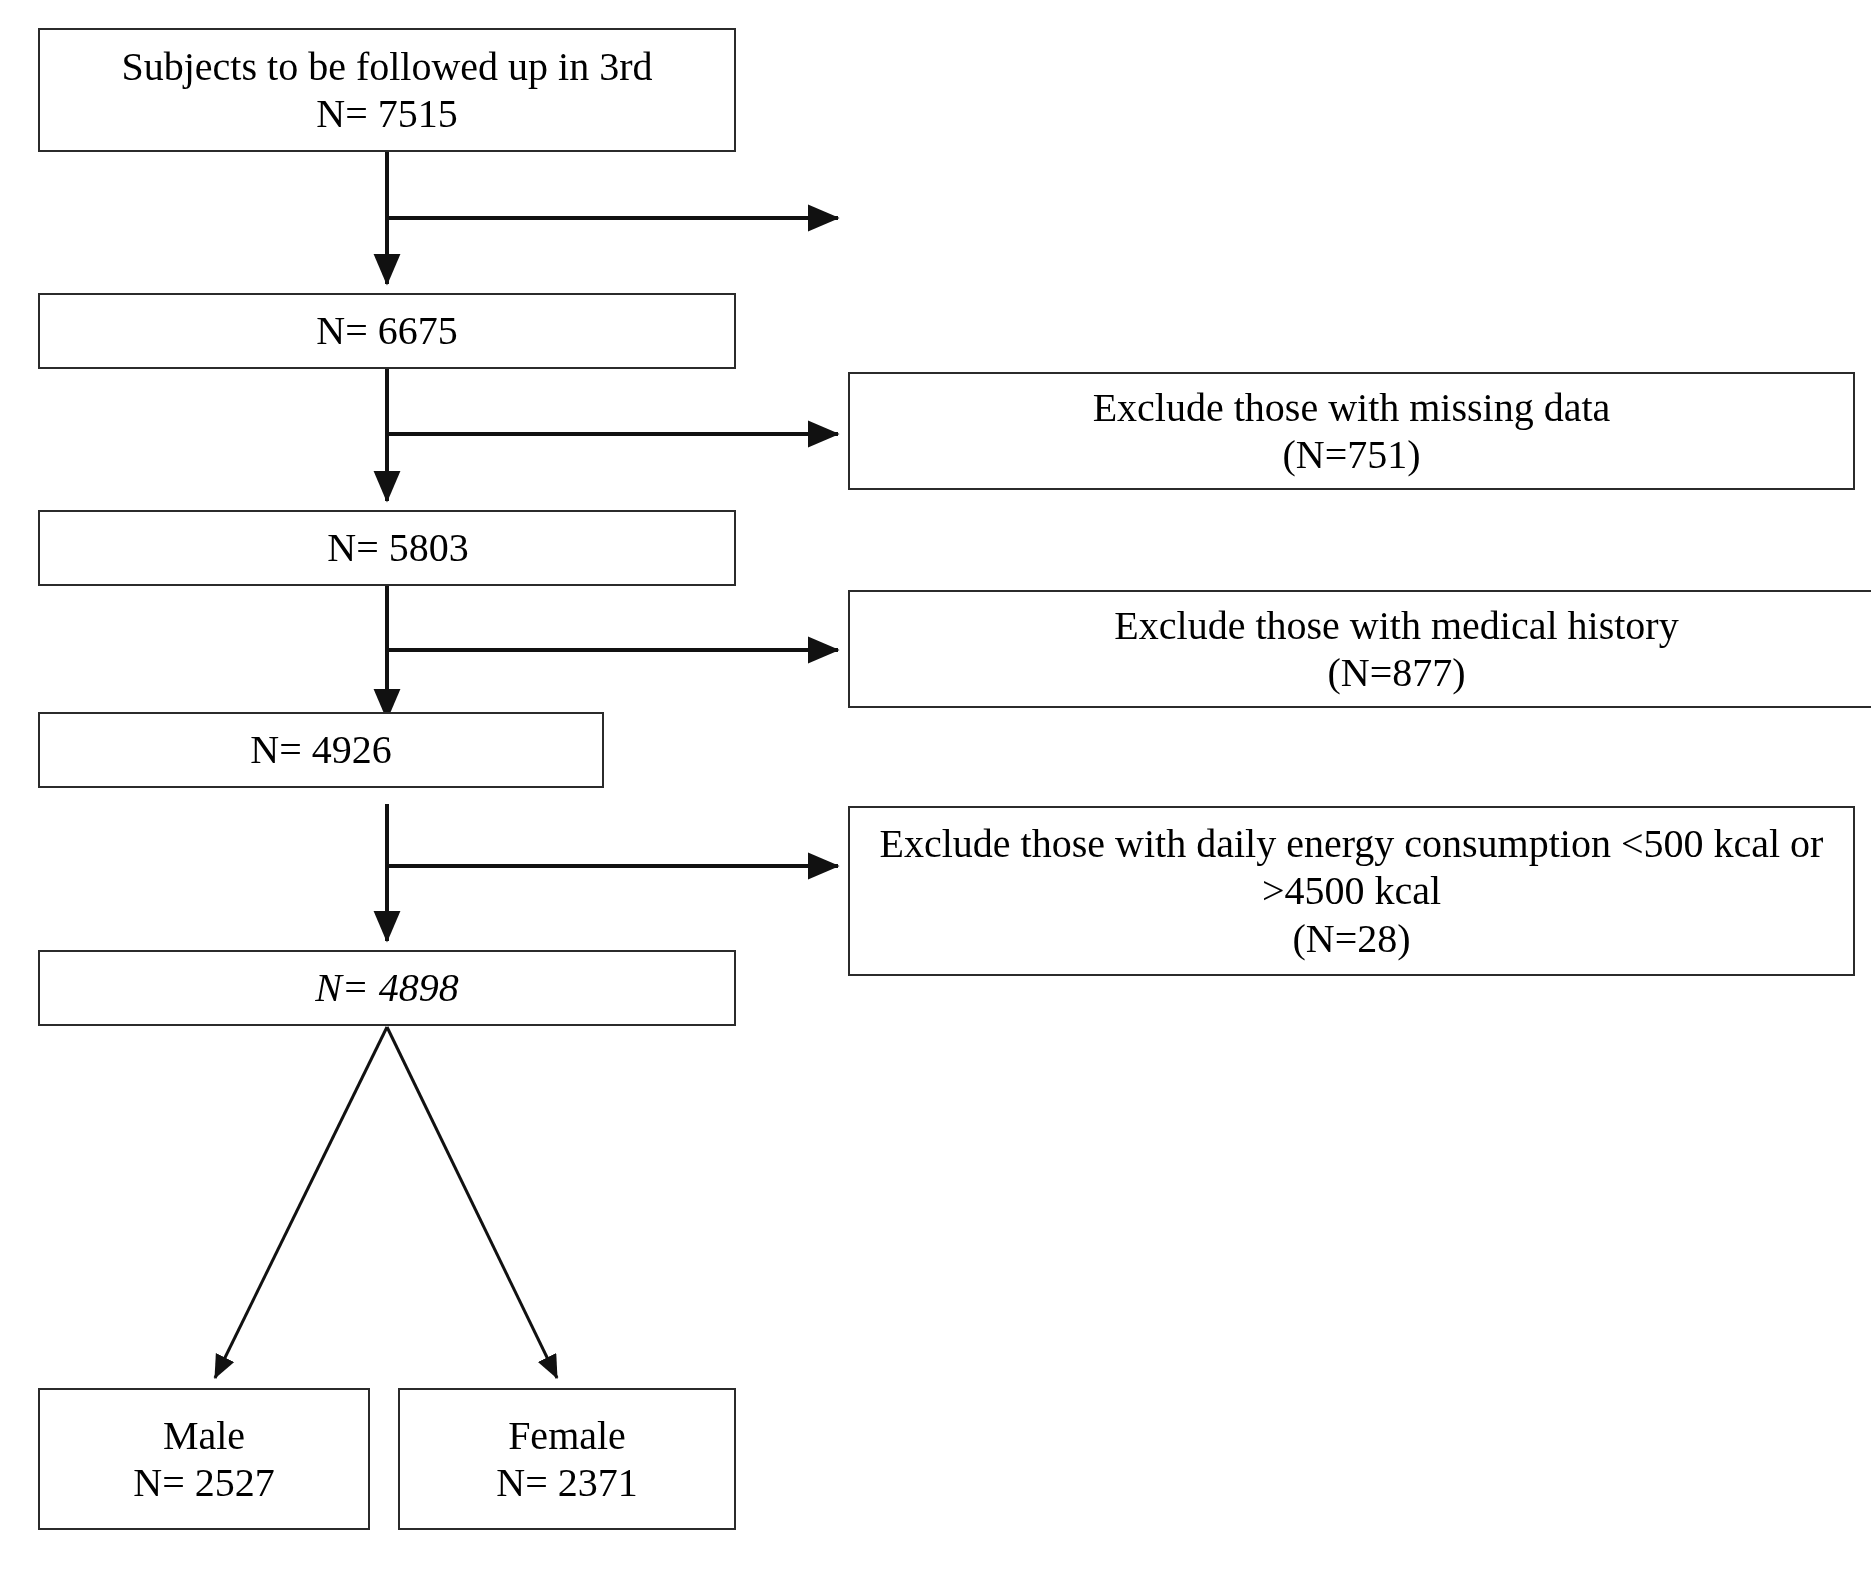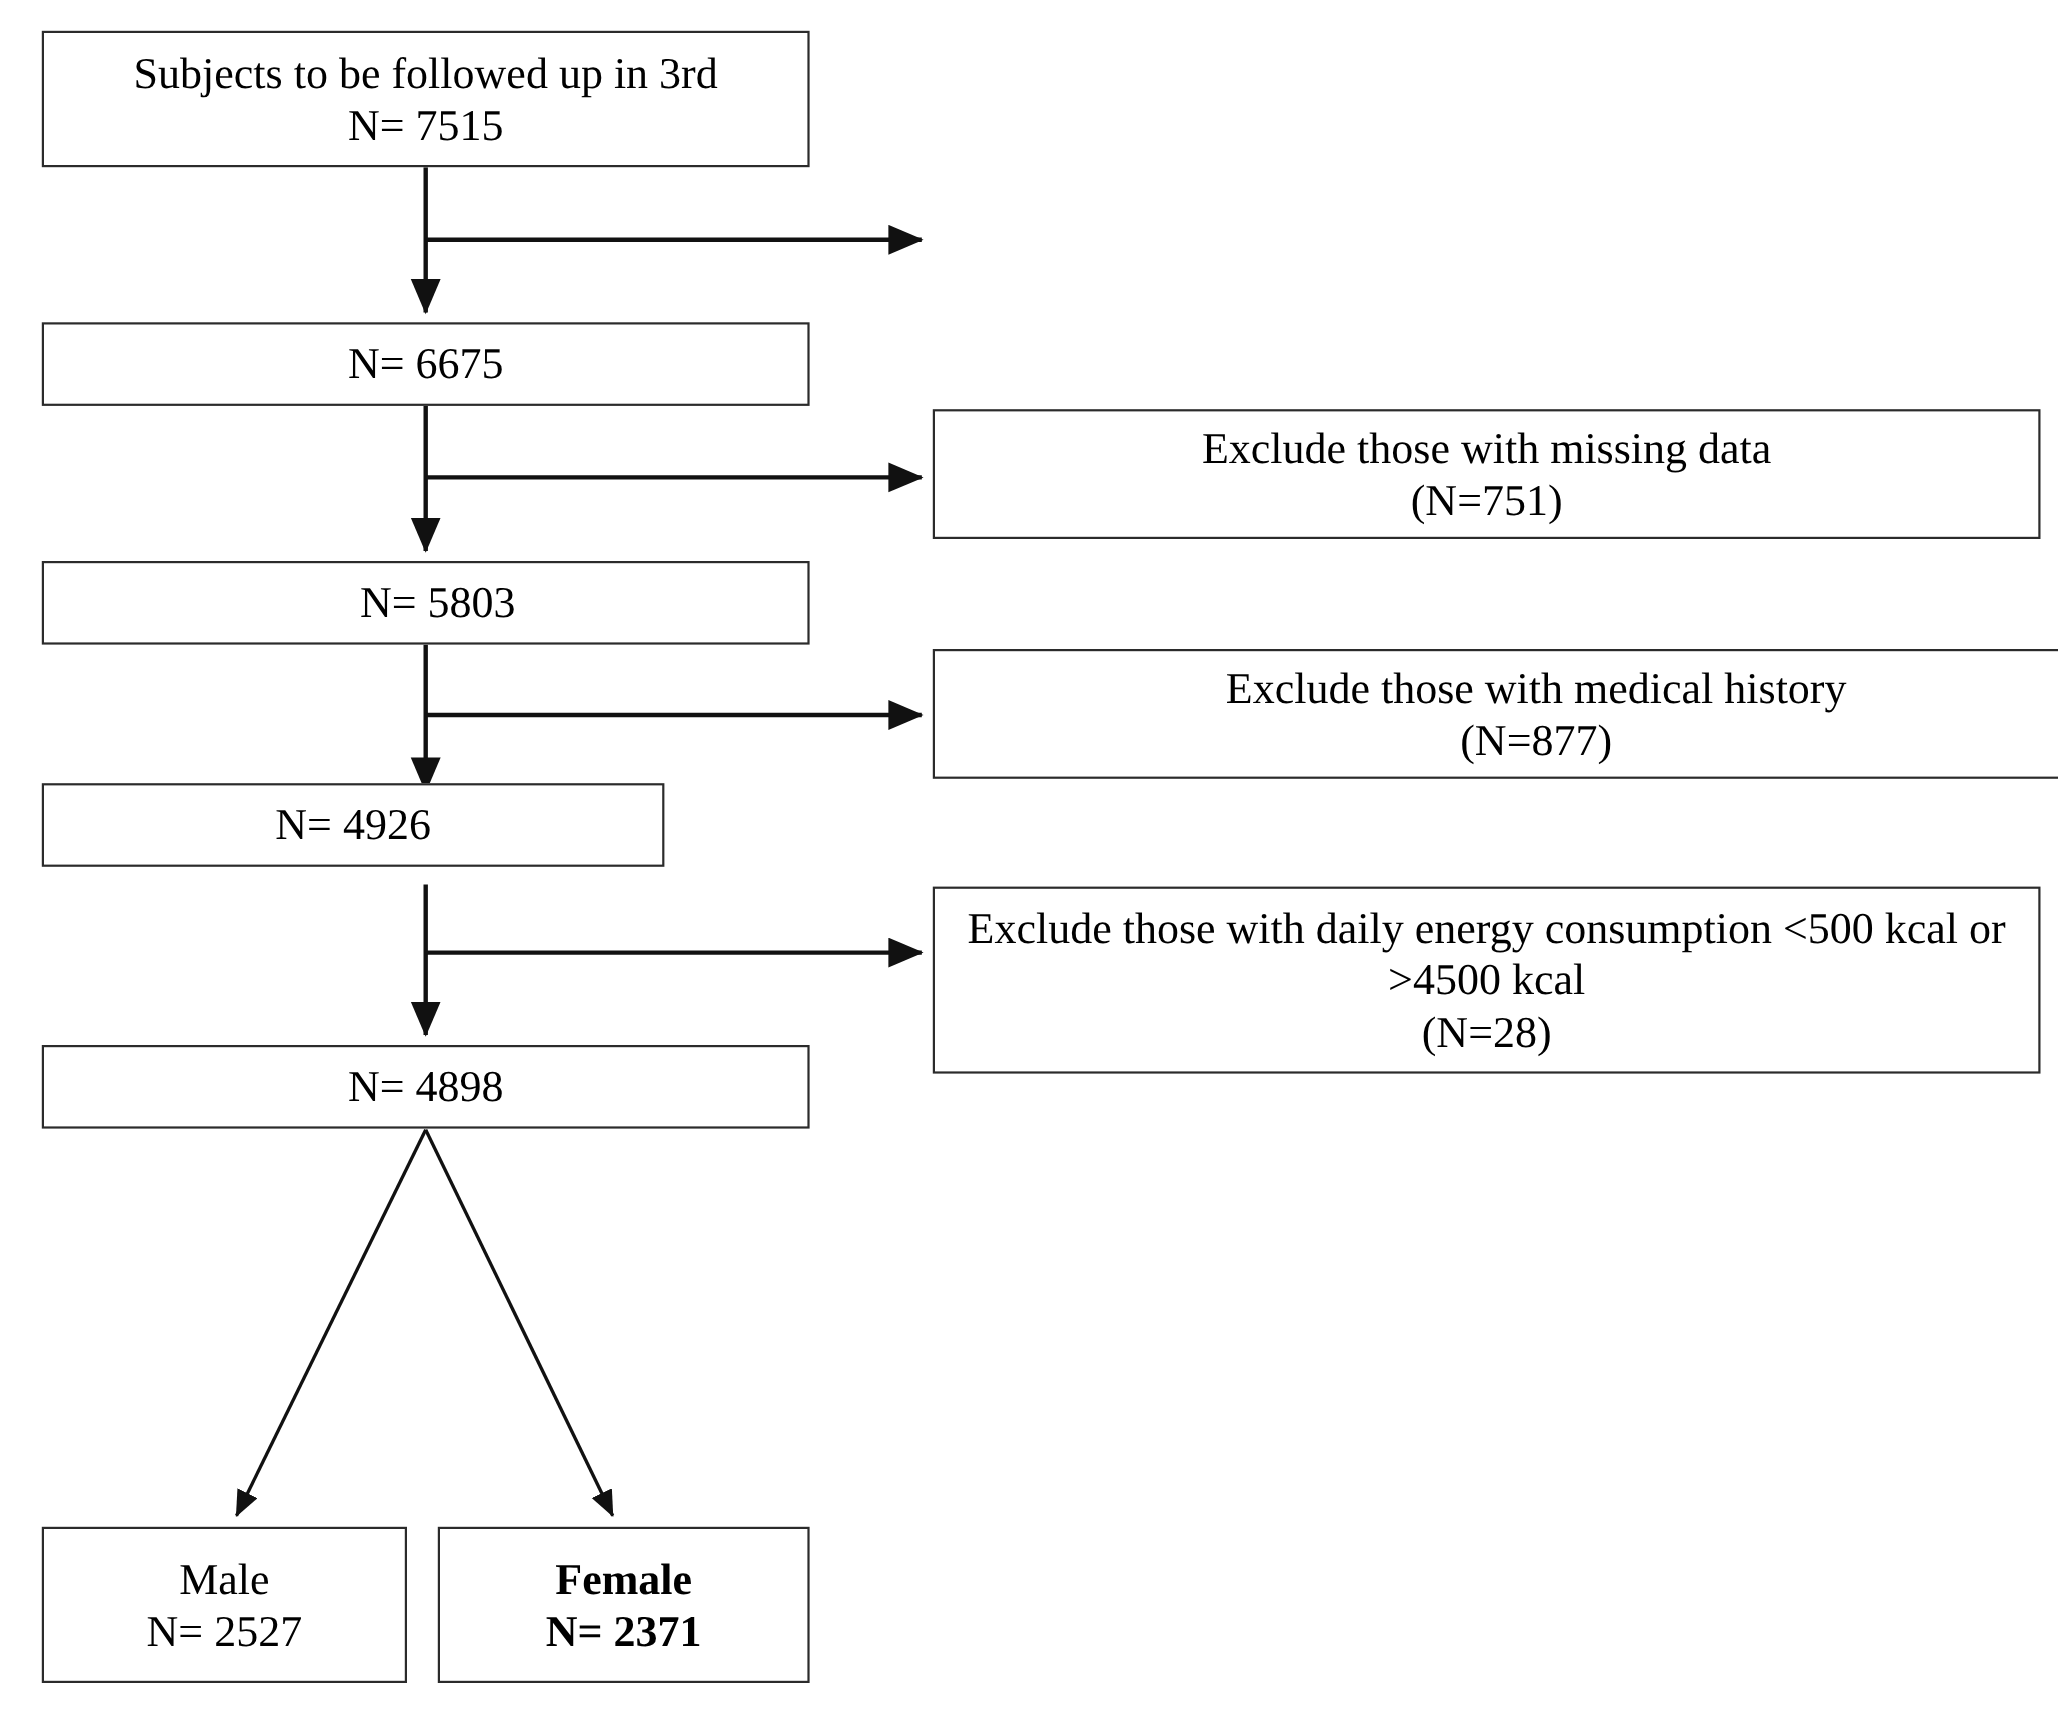--- a/index.html
+++ b/index.html
@@ -48,23 +48,23 @@
     font-size: 40px;
   }
   .node.exclusion .line {
     white-space: normal;
   }
   
   #node-root     { left: 38px;  top: 28px;   width: 698px; height: 124px; }
   #node-n6675    { left: 38px;  top: 293px;  width: 698px; height: 76px;  }
   #node-n5803    { left: 38px;  top: 510px;  width: 698px; height: 76px; padding-left: 32px;  }
   #node-n4926    { left: 38px;  top: 712px;  width: 566px; height: 76px;  }
-  #node-n4898    { left: 38px;  top: 950px;  width: 698px; height: 76px;  }
+  #node-n4898    { left: 38px;  top: 950px;  width: 698px; height: 76px; font-style: italic;  }
   #node-male     { left: 38px;  top: 1388px; width: 332px; height: 142px; }
-  #node-female   { left: 398px; top: 1388px; width: 338px; height: 142px; font-weight: bold; }
+  #node-female   { left: 398px; top: 1388px; width: 338px; height: 142px; }
   
   #node-excl-0   { left: 848px; top: 150px;  width: 1007px; height: 118px; }
   #node-excl-1   { left: 848px; top: 372px;  width: 1007px; height: 118px; }
   #node-excl-2   { left: 848px; top: 590px;  width: 1097px; height: 118px; }
   #node-excl-3   { left: 848px; top: 806px;  width: 1007px; height: 170px; }
 </style>
 </head>
 <body>
 
 <div id="stage">

